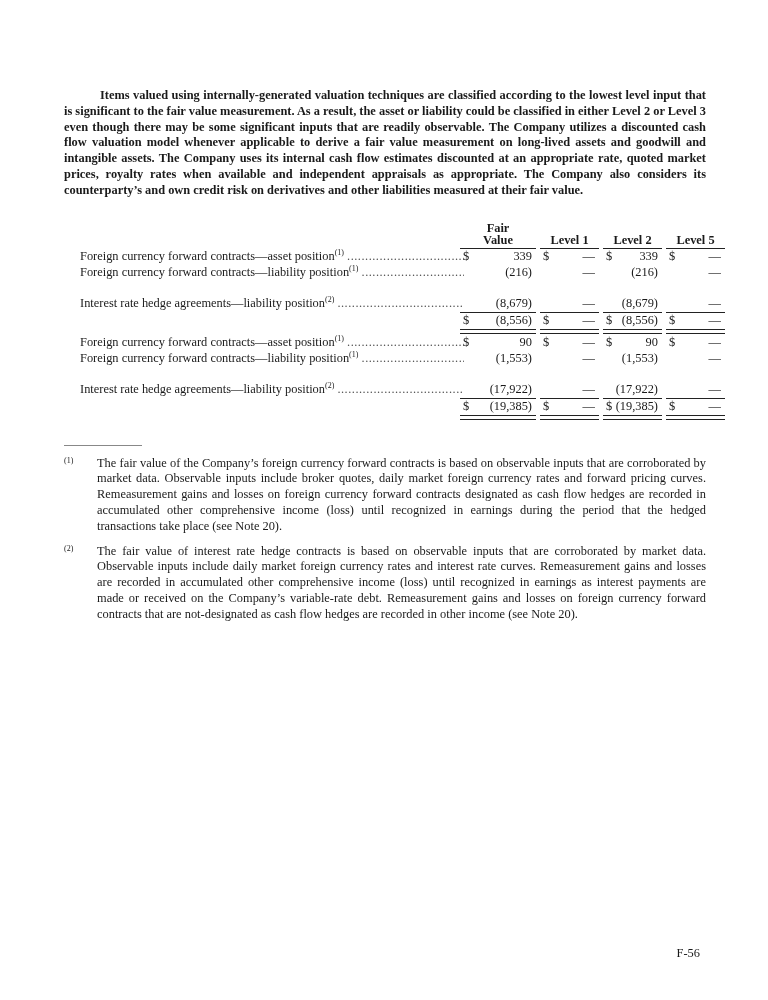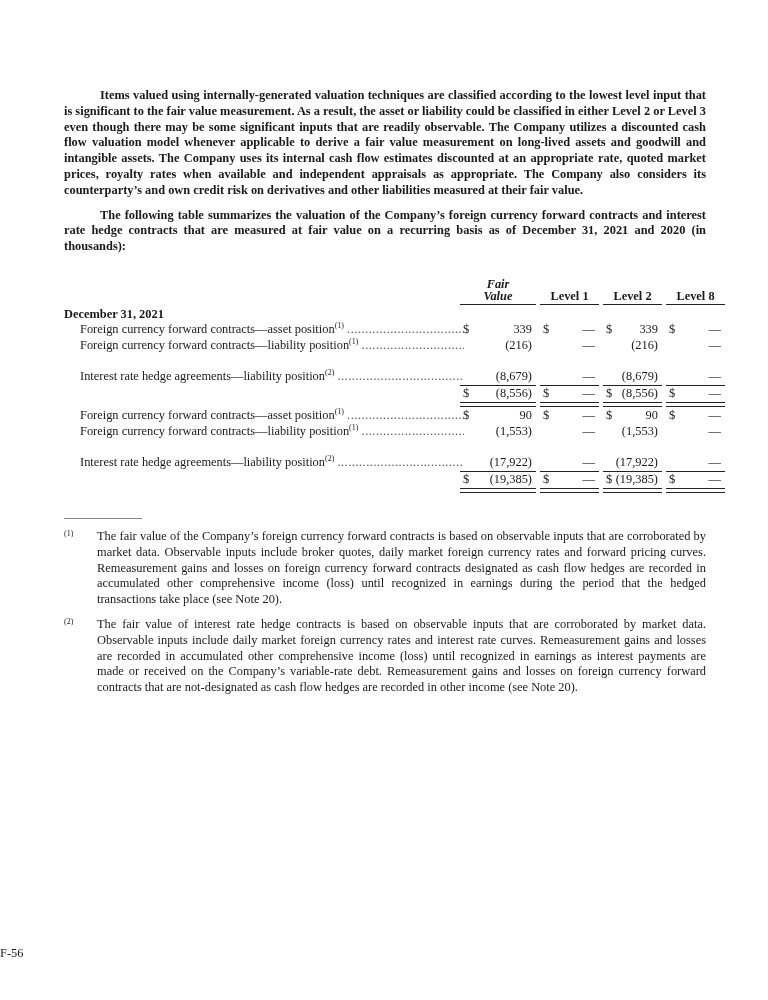--- a/index.html
+++ b/index.html
@@ -27,47 +27,45 @@
   .cell .dollar { position: absolute; left: 3px; }
   .cell .val { position: absolute; right: 4px; text-align: right; white-space: nowrap; }
   .uline { position: absolute; height: 0; border-top: 1px solid #222; }
   .dline { position: absolute; height: 3px; border-top: 1px solid #222; border-bottom: 1px solid #222; }
 
   
   .fn-rule { width: 78px; border-top: 1px solid #888; margin-top: 24px; margin-bottom: 10px; }
   .fn { position: relative; padding-left: 33px; text-align: justify; margin-bottom: 9px; }
   .fn .mark { position: absolute; left: 0; top: -3px; font-size: 8px; }
 
-  .pagenum { position: absolute; top: 946px; left: 0; width: 700px; text-align: left; font-size: 12.4px; }
+  .pagenum { position: absolute; top: 946px; left: 0; width: 700px; text-align: right; font-size: 12.4px; }
 </style>
 </head>
 <body>
 
 <div class="page">
   <p class="para indent">Items valued using internally-generated valuation techniques are classified according to the lowest level input that is significant to the fair value measurement. As a result, the asset or liability could be classified in either Level 2 or Level 3 even though there may be some significant inputs that are readily observable. The Company utilizes a discounted cash flow valuation model whenever applicable to derive a fair value measurement on long-lived assets and goodwill and intangible assets. The Company uses its internal cash flow estimates discounted at an appropriate rate, quoted market prices, royalty rates when available and independent appraisals as appropriate. The Company also considers its counterparty’s and own credit risk on derivatives and other liabilities measured at their fair value.</p>
-  <p class="para indent">The following table summarizes the valuation of the Company’s foreign currency forward contracts and interest rate hedge contracts that are measured at fair value on a recurring basis as of December 31, 2021 and 2020 (in thousands):</p>
 
   <div class="tbl">
     <div class="hdr-row">
-      <div class="hdr" style="left:396px;width:76px;font-style:italic;">
+      <div class="hdr" style="left:396px;width:76px;">
         <div>Fair</div>
         <div>Value</div>
       </div>
       <div class="hdr" style="left:476px;width:59px;">Level 1</div>
       <div class="hdr" style="left:539px;width:59px;">Level 2</div>
-      <div class="hdr" style="left:602px;width:59px;">Level 8</div>
+      <div class="hdr" style="left:602px;width:59px;">Level 5</div>
       <div class="hdr-line" style="left:396px;width:76px;"></div>
       <div class="hdr-line" style="left:476px;width:59px;"></div>
       <div class="hdr-line" style="left:539px;width:59px;"></div>
       <div class="hdr-line" style="left:602px;width:59px;"></div>
     </div>
 
     <div id="sections">
         <div class="section">
-          <div class="sec-title">December 31, 2021</div>
           <div class="row">
             <div class="label"><span>Foreign currency forward contracts—asset position</span><sup>(1)</sup> <span class="leader">...............................................................................................................</span></div>
             <div class="cell" style="left: 396px; width: 76px;">
               <span class="dollar">$</span>
               <span class="val">339</span>
             </div>
             <div class="cell" style="left: 476px; width: 59px;">
               <span class="dollar">$</span>
               <span class="val">—</span>
             </div>

